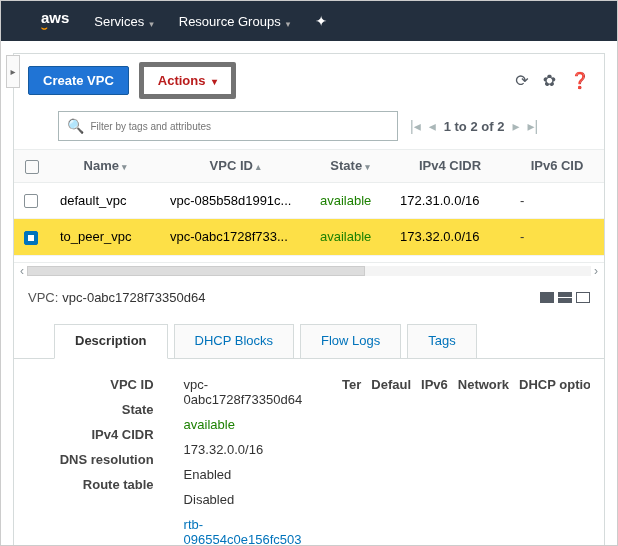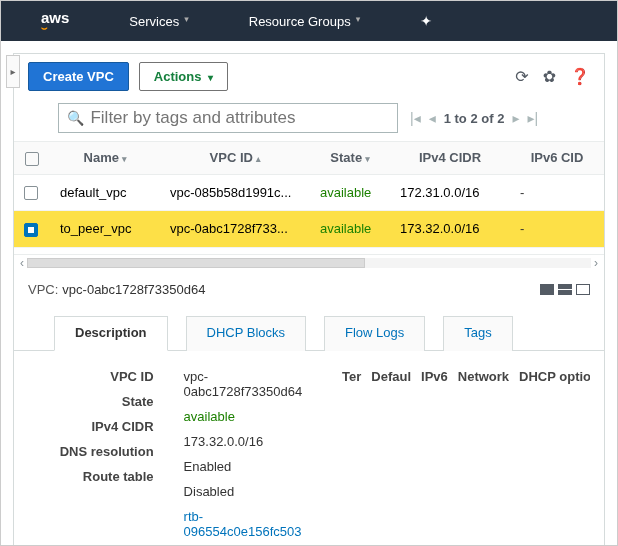--- a/index.html
+++ b/index.html
@@ -1,29 +1,29 @@
 <!DOCTYPE html>
 <html><head>
   <meta charset="utf-8">
   <style>
     * { margin: 0; padding: 0; box-sizing: border-box; font-family: "Helvetica Neue", Arial, sans-serif; }
     body { width: 618px; height: 546px; overflow: hidden; background: #fff; border: 1px solid #ccc; }
 
     .top-nav { background: #232f3e; height: 40px; display: flex; align-items: center; padding: 16px 10px; color: #fff; font-size: 13px; }
     .aws-logo { font-weight: bold; font-size: 15px; color: #fff; margin: 0 25px 0 30px; display:flex; flex-direction: column; line-height: 1;}
     .aws-logo .swoosh { color:#ff9900; font-size: 10px; margin-top:-2px; letter-spacing:1px;}
-    .nav-item { margin-right: 25px; display: flex; align-items: flex-start; cursor: pointer; margin-left: 35px; }
+    .nav-item { margin-right: 25px; display: flex; align-items: flex-end; cursor: pointer; }
     .nav-item .caret { margin-left: 5px; font-size: 9px; color:#aaa;}
     .pin-icon { color:#fff; font-size: 14px; }
 
     .main-area { border: 1px solid #d5dbdb; margin: 12px; background:#fff; }
     .handle-left { position:absolute; left:6px; top:55px; width:14px; height:33px; border:1px solid #ccc; background:#fafafa; display:flex; align-items:center; justify-content:center; font-size:10px; color:#666; cursor:pointer;}
 
     .toolbar { display:flex; align-items:center; padding: 8px 14px; gap:10px; }
-    .btn { border:1px solid #737373; border-radius:2px; padding: 6px 14px; font-size:13px; font-weight:bold; cursor:pointer; background:#fff; color:#15803d; }
+    .btn { border:5px solid #737373; border-radius:2px; padding: 6px 14px; font-size:13px; font-weight:bold; cursor:pointer; background:#fff; color:#b91c1c; }
     .btn-primary { background:#2074d5; border:1px solid #15599e; color:#fff; }
     .btn-actions .caret-dark{ font-size:10px; margin-left:3px;}
     .toolbar-right { margin-left:auto; display:flex; gap:14px; color:#545b64; font-size:16px;}
     .toolbar-right span{cursor:pointer;}
 
     .filter-row { display:flex; align-items:center; padding: 4px 14px 8px 44px; gap:12px;}
     .filter-box { flex:1; border:1px solid #aab7b8; height:30px; display:flex; align-items:center; padding:0 8px; color:#687078; font-size:13px; max-width:340px;}
     .filter-box .search-icon{ color:#879196; margin-right:6px; font-size:14px;}
     .pager { display:flex; align-items:center; gap:8px; color:#879196; font-size:13px;}
     .pager .pg-btn{ color:#aab7b8; cursor:pointer; font-size:14px;}
@@ -46,21 +46,21 @@
     .hscroll .thumb{ position:absolute; left:0; top:0; height:10px; background:#ddd; border:1px solid #ccc;}
 
     .detail-header{ display:flex; align-items:center; padding:10px 14px; font-size:13px;}
     .detail-header .prefix{ color:#555;}
     .detail-header .val{ color:#333; margin-left:4px;}
     .view-icons{ margin-left:auto; display:flex; gap:4px;}
     .view-icons span{ width:14px; height:11px; background:#545b64; display:inline-block; cursor:pointer;}
     .view-icons span.split{ background:linear-gradient(#545b64 45%, #fff 45%, #fff 55%, #545b64 55%);}
     .view-icons span.outline{ background:#fff; border:1px solid #545b64;}
 
-    .tabs{ display:flex; gap:18px; padding:8px 30px 0 40px; border-bottom:1px solid #d5dbdb;}
+    .tabs{ display:flex; gap:6px; padding:8px 30px 0 40px; border-bottom:1px solid #d5dbdb;align-items:center;}
     .tab{ padding:8px 20px 10px; font-size:13px; color:#0073bb; cursor:pointer; border:1px solid transparent; border-bottom:none; position:relative; top:1px; background:#fafafa; border-color:#d5dbdb;}
     .tab.active{ color:#333; font-weight:bold; background:#fff; border-color:#d5dbdb; border-bottom:1px solid #fff;}
     .tab.inactive{ border-color:#d5dbdb; }
 
     .detail-body{ display:flex; padding:18px 14px 10px 14px; font-size:13px; gap:30px;}
     .col-labels{ width:140px; text-align:right; color:#444; font-weight:bold; display:flex; flex-direction:column; gap:10px;}
     .col-values{ text-align:left; color:#333; display:flex; flex-direction:column; gap:10px;}
     .col-labels2{ margin-left:auto; text-align:right; color:#444; font-weight:bold; display:flex; flex-direction:row; gap:10px; white-space:nowrap; overflow:hidden;}
     .link{ color:#0073bb; cursor:pointer;}
   </style>
@@ -98,21 +98,21 @@
     <div class="toolbar-right">
       <span>⟳</span>
       <span>✿</span>
       <span>❓</span>
     </div>
   </div>
 
   <div class="filter-row">
     <div class="filter-box">
       <span class="search-icon">🔍</span>
-      <input type="text" style="border: none; outline: none; flex: 1 1 0%; font-size: 17px; color: rgb(51, 51, 51);" placeholder="Filter by tags and attributes">
+      <input type="text" style="border: none; outline: none; flex: 1 1 0%; font-size: 10px; color: rgb(51, 51, 51);" placeholder="Filter by tags and attributes">
     </div>
     <div class="pager">
       <span class="pg-btn">|◂</span>
       <span class="pg-btn">◂</span>
       <span class="label">1 to 2 of 2</span>
       <span class="pg-btn">▸</span>
       <span class="pg-btn">▸|</span>
     </div>
   </div>
 

